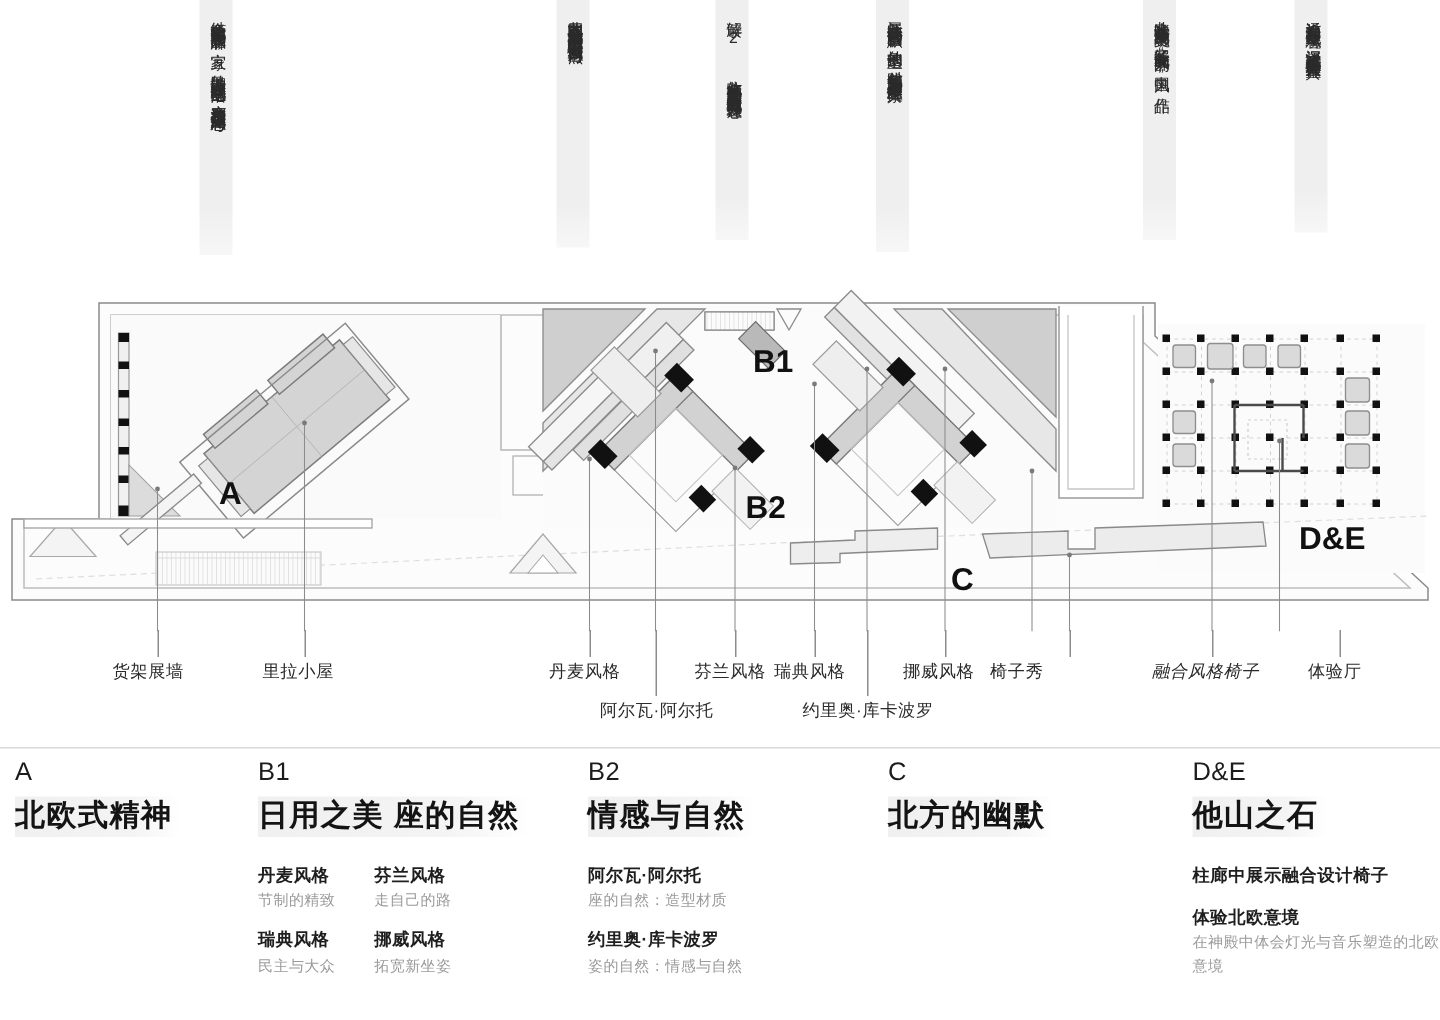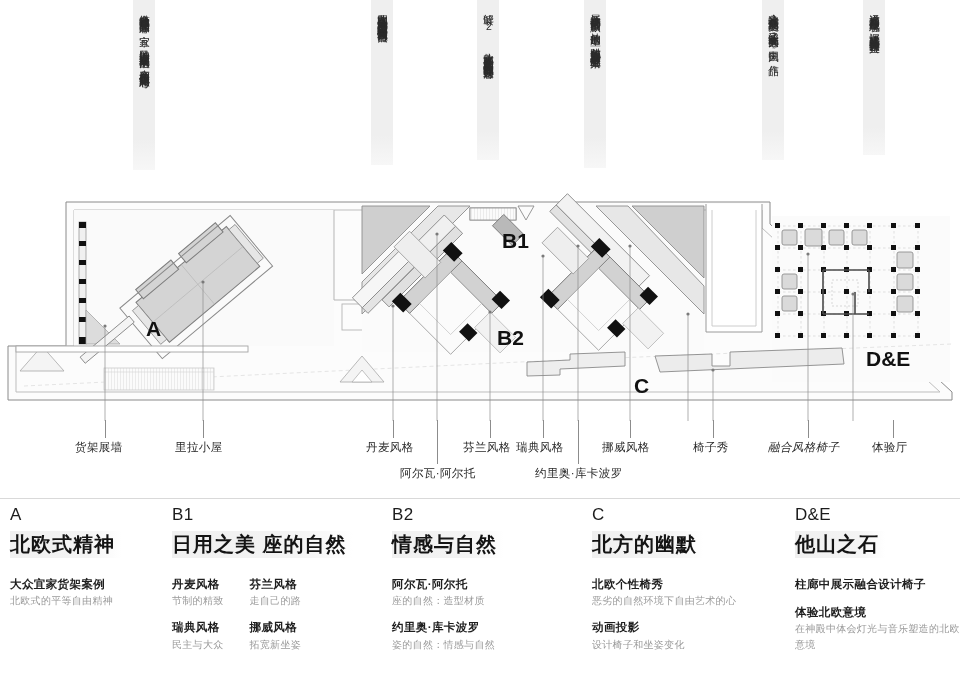--- a/index.html
+++ b/index.html
@@ -334,39 +334,35 @@
     <div class="callout sub" style="left: 400px; top: 46px;">阿尔瓦·阿尔托</div>
     <div style="position: absolute; width: 1px; background: rgb(140, 140, 140); left: 490px; top: 0px; height: 18px;"></div>
     <div class="callout" style="left: 463px; top: 20px;">芬兰风格</div>
     <div style="position: absolute; width: 1px; background: rgb(140, 140, 140); left: 543px; top: 0px; height: 18px;"></div>
     <div class="callout" style="left: 516px; top: 20px;">瑞典风格</div>
     <div style="position: absolute; width: 1px; background: rgb(140, 140, 140); left: 578px; top: 0px; height: 44px;"></div>
     <div class="callout sub" style="left: 535px; top: 46px;">约里奥·库卡波罗</div>
     <div style="position: absolute; width: 1px; background: rgb(140, 140, 140); left: 630px; top: 0px; height: 18px;"></div>
     <div class="callout" style="left: 602px; top: 20px;">挪威风格</div>
     <div style="position: absolute; width: 1px; background: rgb(140, 140, 140); left: 713px; top: 0px; height: 18px;"></div>
-    <div class="callout" style="left: 693px; top: 20px;">椅子秀</div>
+    <div class="callout" style="left: 660px; top: 20px;">椅子秀</div>
     <div style="position: absolute; width: 1px; background: rgb(140, 140, 140); left: 808px; top: 0px; height: 18px;"></div>
     <div class="callout" style="left: 768px; top: 20px; font-style: italic;">融合风格椅子</div>
     <div style="position: absolute; width: 1px; background: rgb(140, 140, 140); left: 893px; top: 0px; height: 18px;"></div>
     <div class="callout" style="left: 872px; top: 20px;">体验厅</div>
   </div>
 
 <div id="divider"></div>
 
 <div id="legend">
     <div class="lg-col" style="left: 10px;">
       <div class="lg-code">A</div>
       <div><div class="lg-title">北欧式精神</div></div>
       <div class="lg-items">
         <div class="lg-sub" style="margin-right: 0px;">
-          <div class="lg-item">
-            <div class="lg-item-t">大众宜家货架案例</div>
-            <div class="lg-item-d">北欧式的平等自由精神</div>
-          </div>
         </div>
       </div>
     </div>
     <div class="lg-col" style="left: 172px;">
       <div class="lg-code">B1</div>
       <div><div class="lg-title">日用之美 座的自然</div></div>
       <div class="lg-items">
         <div class="lg-sub" style="margin-right: 26px;">
           <div class="lg-item">
             <div class="lg-item-t">丹麦风格</div>
@@ -401,32 +397,20 @@
           <div class="lg-item">
             <div class="lg-item-t">约里奥·库卡波罗</div>
             <div class="lg-item-d">姿的自然：情感与自然</div>
           </div>
         </div>
       </div>
     </div>
     <div class="lg-col" style="left: 592px;">
       <div class="lg-code">C</div>
       <div><div class="lg-title">北方的幽默</div></div>
-      <div class="lg-items">
-        <div class="lg-sub" style="margin-right: 0px;">
-          <div class="lg-item">
-            <div class="lg-item-t">北欧个性椅秀</div>
-            <div class="lg-item-d">恶劣的自然环境下自由艺术的心</div>
-          </div>
-          <div class="lg-item">
-            <div class="lg-item-t">动画投影</div>
-            <div class="lg-item-d">设计椅子和坐姿变化</div>
-          </div>
-        </div>
-      </div>
     </div>
     <div class="lg-col" style="left: 795px;">
       <div class="lg-code">D&amp;E</div>
       <div><div class="lg-title">他山之石</div></div>
       <div class="lg-items">
         <div class="lg-sub" style="margin-right: 0px;">
           <div class="lg-item">
             <div class="lg-item-t">柱廊中展示融合设计椅子</div>
           </div>
           <div class="lg-item">

